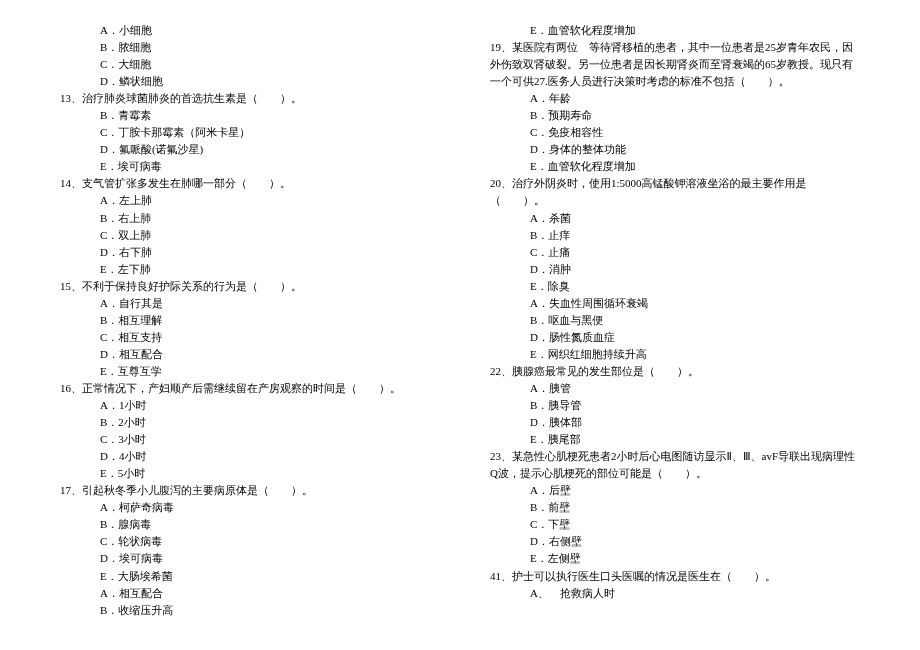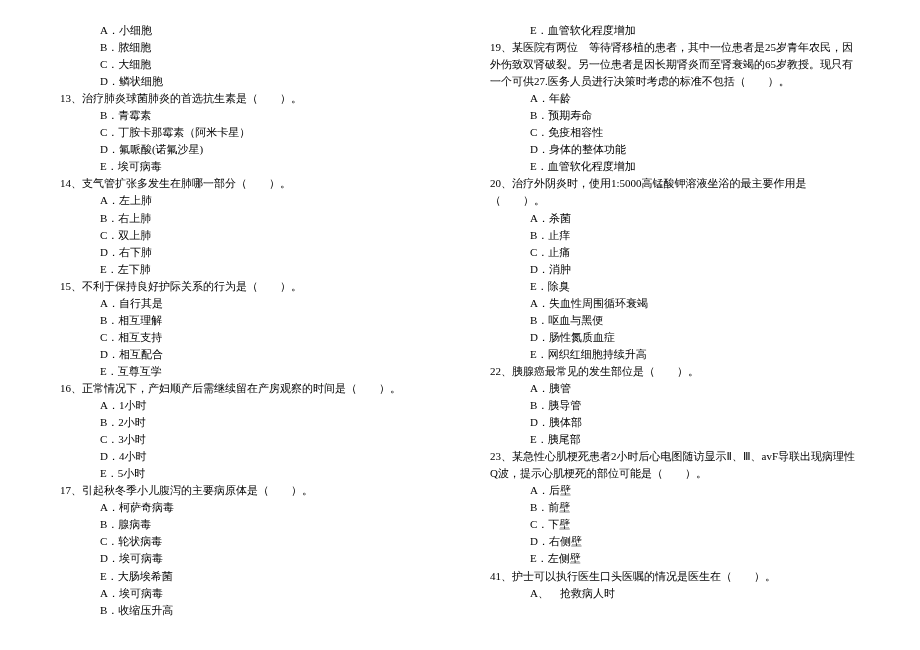--- a/index.html
+++ b/index.html
@@ -59,21 +59,21 @@
     <div class="opt">B．2小时</div>
     <div class="opt">C．3小时</div>
     <div class="opt">D．4小时</div>
     <div class="opt">E．5小时</div>
     <div class="q">17、引起秋冬季小儿腹泻的主要病原体是（　　）。</div>
     <div class="opt">A．柯萨奇病毒</div>
     <div class="opt">B．腺病毒</div>
     <div class="opt">C．轮状病毒</div>
     <div class="opt">D．埃可病毒</div>
     <div class="opt">E．大肠埃希菌</div>
-    <div class="opt">A．埃可病毒</div>
+    <div class="opt">A．相互配合</div>
     <div class="opt">B．收缩压升高</div>
 
   </div>
 
   <div class="col">
     <div class="opt">E．血管软化程度增加</div>
     <div class="q">19、某医院有两位　等待肾移植的患者，其中一位患者是25岁青年农民，因外伤致双肾破裂。另一位患者是因长期肾炎而至肾衰竭的65岁教授。现只有一个可供27.医务人员进行决策时考虑的标准不包括（　　）。</div>
     <div class="opt">A．年龄</div>
     <div class="opt">B．预期寿命</div>
     <div class="opt">C．免疫相容性</div>

